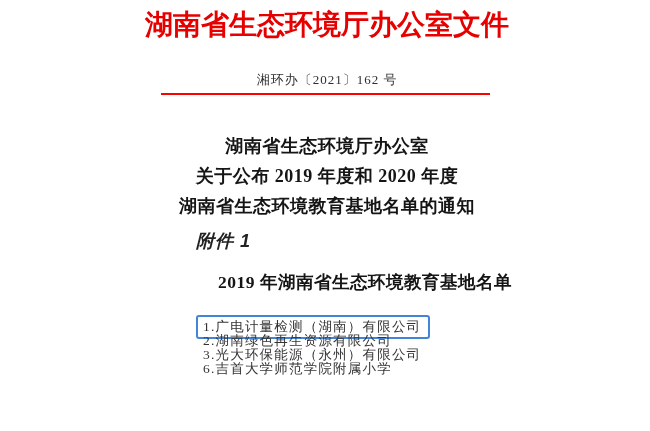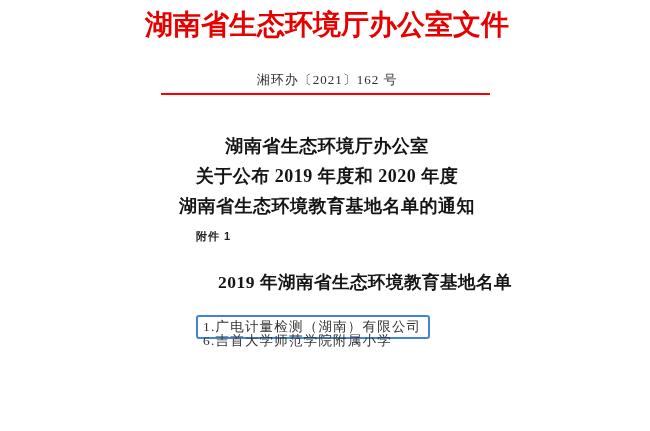--- a/index.html
+++ b/index.html
@@ -56,26 +56,27 @@
     font-weight: bold;
     color: #151515;
     line-height: 30px;
     letter-spacing: 0.5px;
   }
   .notice-title div { white-space: nowrap; }
   .attachment-label {
     position: absolute;
     top: 229px;
     left: 196px;
-    font-size: 11px;
+    font-size: 18px;
     font-weight: bold;
     color: #222222;
     font-family: "Liberation Sans", "DejaVu Sans", sans-serif;
     letter-spacing: 1px;
     white-space: nowrap;
+    font-style: italic;
   }
   .section-heading {
     position: absolute;
     top: 270px;
     left: 40px;
     width: 650px;
     text-align: center;
     font-size: 17.5px;
     font-weight: bold;
     color: #151515;
@@ -124,14 +125,16 @@
 </div>
 
 <div class="attachment-label">附件 1</div>
 
 <div class="section-heading">2019 年湖南省生态环境教育基地名单</div>
 
 <ul class="base-list">
   <li>
     <span class="highlight-box">1.广电计量检测（湖南）有限公司</span>
   </li>
+  <li>2.湖南绿色再生资源有限公司</li>
+  <li>3.光大环保能源（永州）有限公司</li>
   <li>6.吉首大学师范学院附属小学</li>
 </ul>
 
 </body></html>

